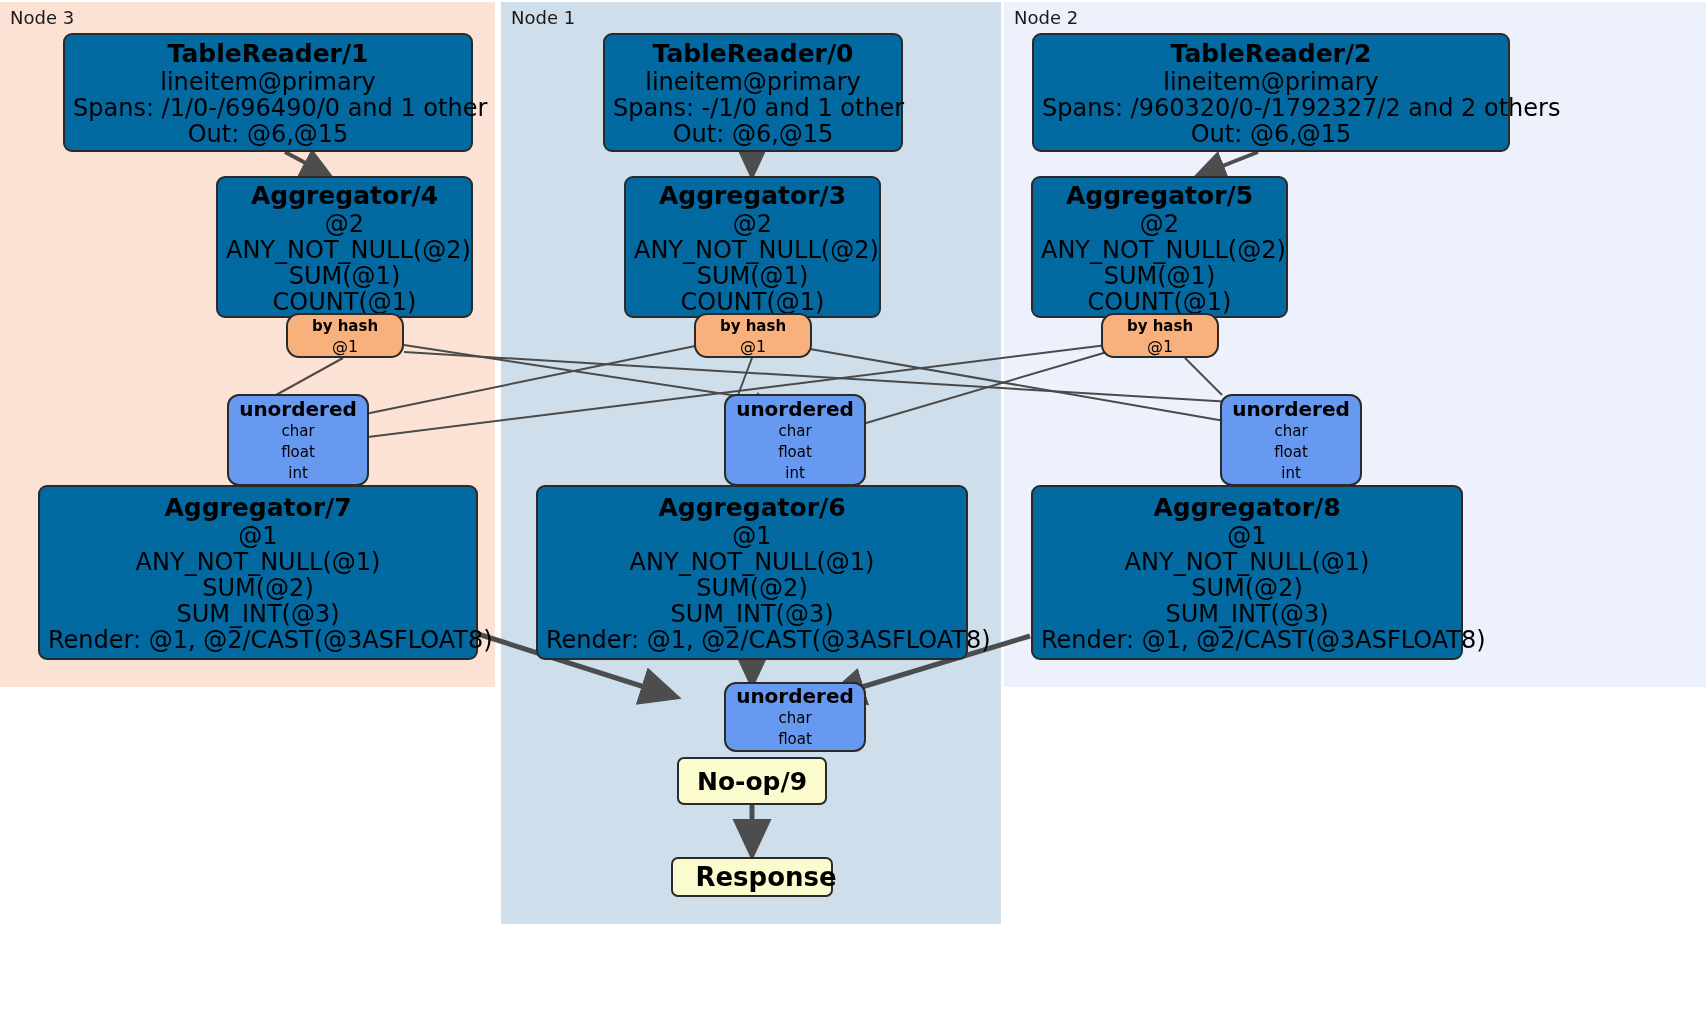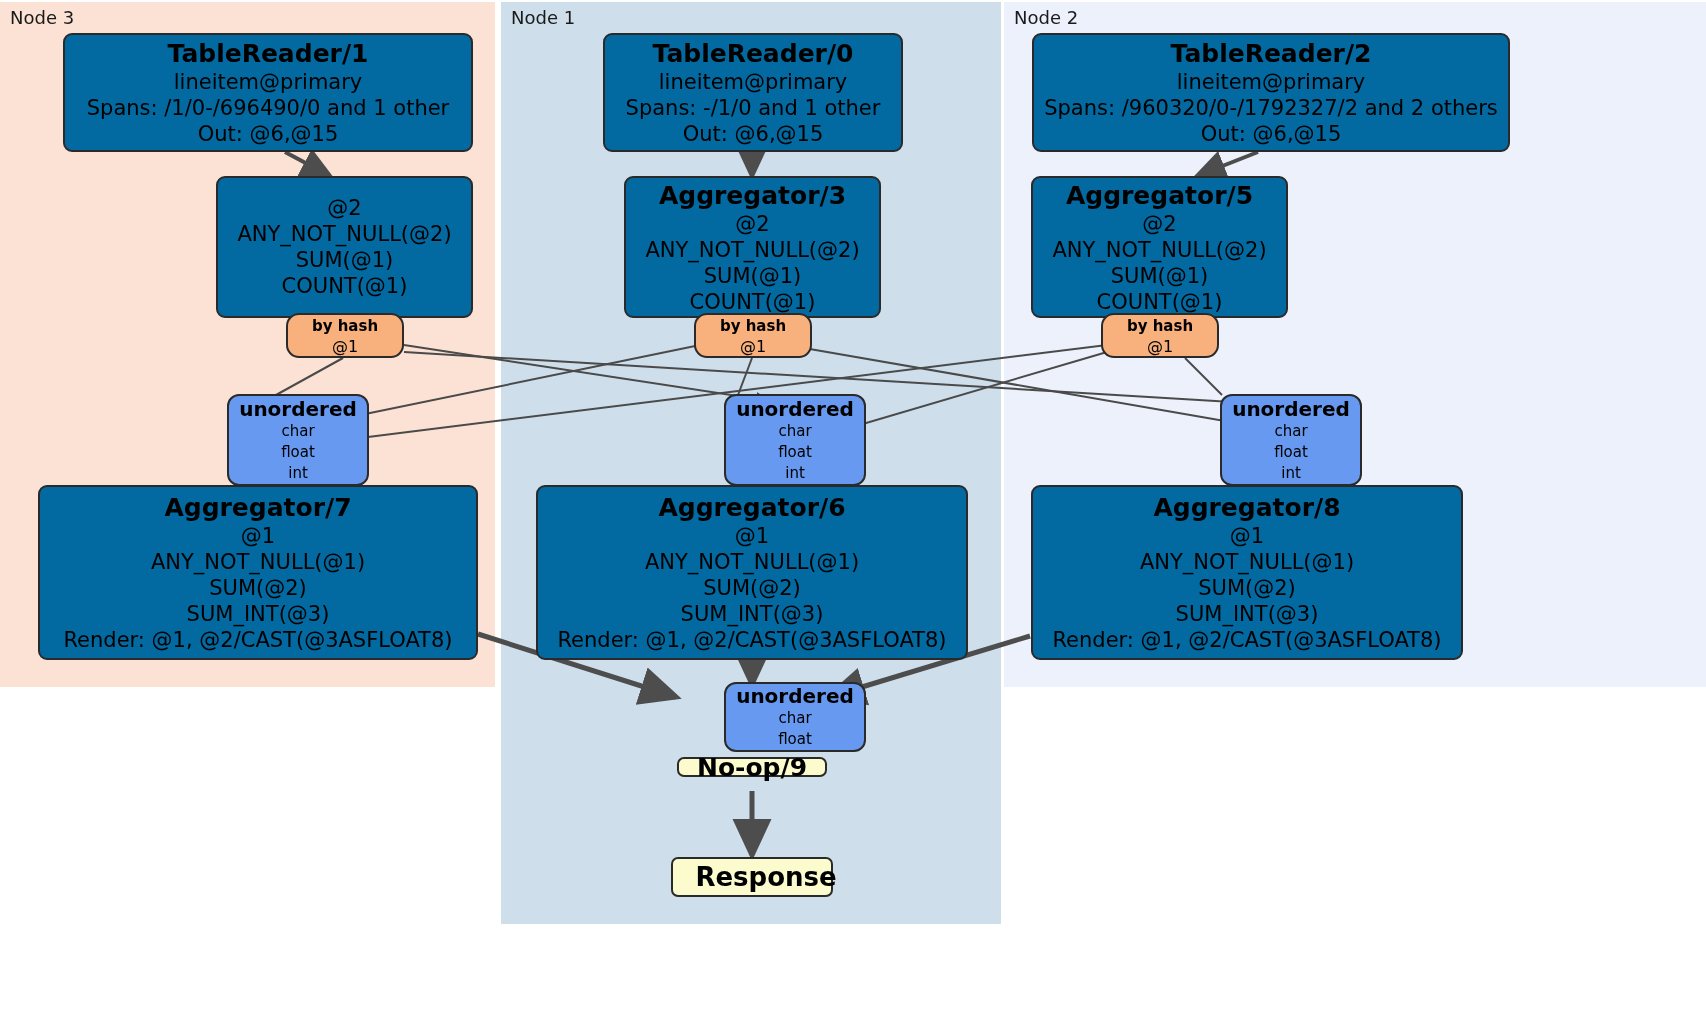--- a/index.html
+++ b/index.html
@@ -18,21 +18,21 @@
 
   
   .proc{
     position:absolute;box-sizing:border-box;
     background:#0369a1;border:2px solid #2a2a2a;border-radius:9px;
     text-align:center;color:#000;
     display:flex;flex-direction:column;justify-content:center;
     padding:4px 8px;
   }
   .proc .ttl{font-weight:bold;font-size:25px;line-height:31px;white-space:nowrap;}
-  .proc .ln{font-size:21px;line-height:26px;white-space:nowrap;}
+  .proc .ln{font-size:24px;line-height:26px;white-space:nowrap;}
 
   .router{
     position:absolute;box-sizing:border-box;
     background:#f8b07c;border:2px solid #2a2a2a;border-radius:13px;
     text-align:center;color:#000;
     display:flex;flex-direction:column;justify-content:center;
   }
   .router .ttl{font-weight:bold;font-size:15px;line-height:22px;}
   .router .ln{font-size:16px;line-height:20px;}
 
@@ -125,20 +125,21 @@
   </div>
 
   <div class="proc" style="left:1032px;top:33px;width:478px;height:119px;">
     <div class="ttl">TableReader/2</div>
     <div class="ln">lineitem@primary</div>
     <div class="ln">Spans: /960320/0-/1792327/2 and 2 others</div>
     <div class="ln">Out: @6,@15</div>
   </div>
 
   <div class="proc" style="left:216px;top:176px;width:257px;height:142px;">
+    <div class="ttl">Aggregator/4</div>
     <div class="ln">@2</div>
     <div class="ln">ANY_NOT_NULL(@2)</div>
     <div class="ln">SUM(@1)</div>
     <div class="ln">COUNT(@1)</div>
   </div>
 
   <div class="proc" style="left:624px;top:176px;width:257px;height:142px;">
     <div class="ttl">Aggregator/3</div>
     <div class="ln">@2</div>
     <div class="ln">ANY_NOT_NULL(@2)</div>
@@ -216,21 +217,21 @@
     <div class="ln">SUM_INT(@3)</div>
     <div class="ln">Render: @1, @2/CAST(@3ASFLOAT8)</div>
   </div>
 
   <div class="sync" style="left:681px;top:682px;width:142px;height:70px;">
     <div class="ttl">unordered</div>
     <div class="ln">char</div>
     <div class="ln">float</div>
   </div>
 
-  <div class="noop" style="left:677px;top:757px;width:150px;height:20px;">
+  <div class="noop" style="left:677px;top:757px;width:150px;height:48px;">
     <span>No-op/9</span>
   </div>
 
   <div class="resp" style="left:671px;top:857px;width:162px;height:40px;padding-left:28px;">
     <span>Response</span>
   </div>
 
 </div>
 
 </body></html>

